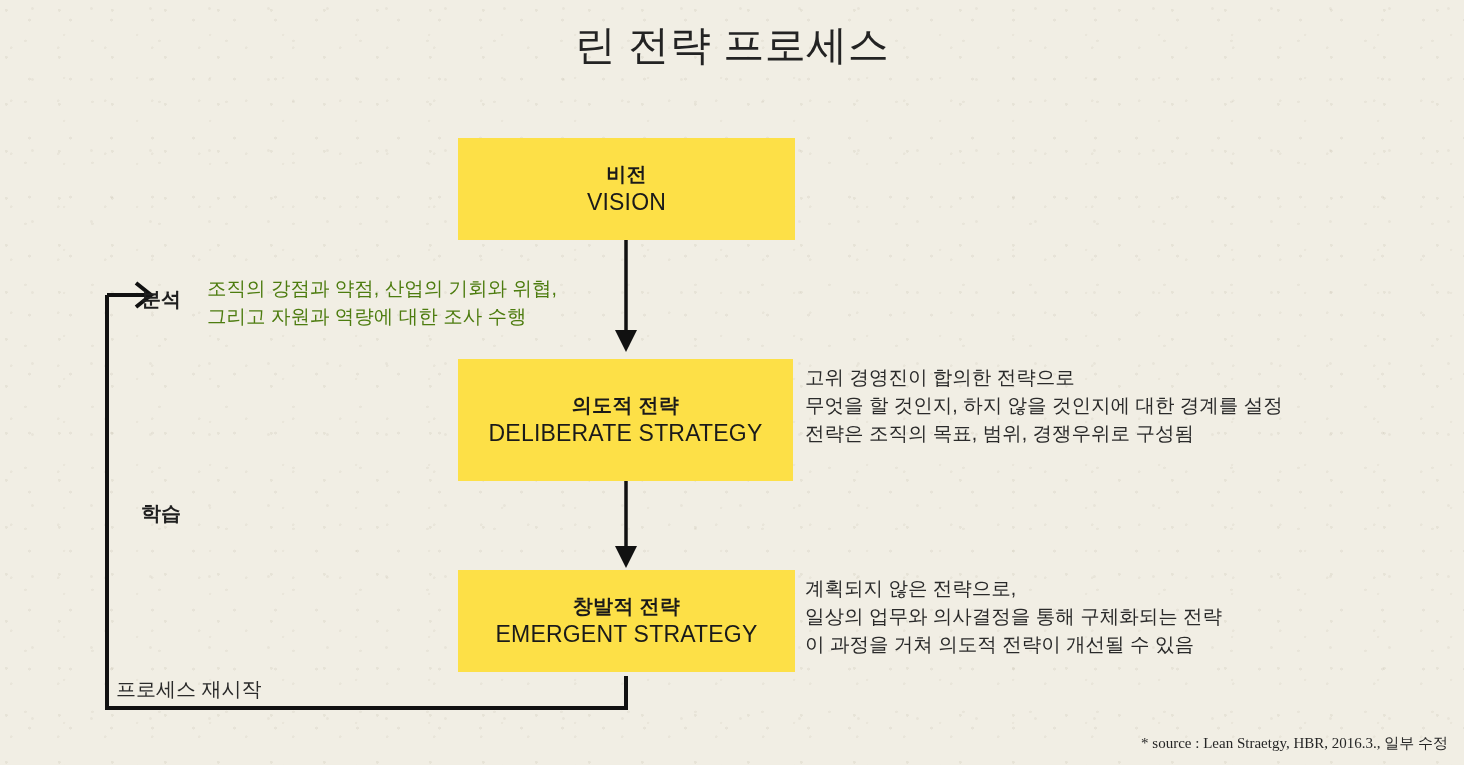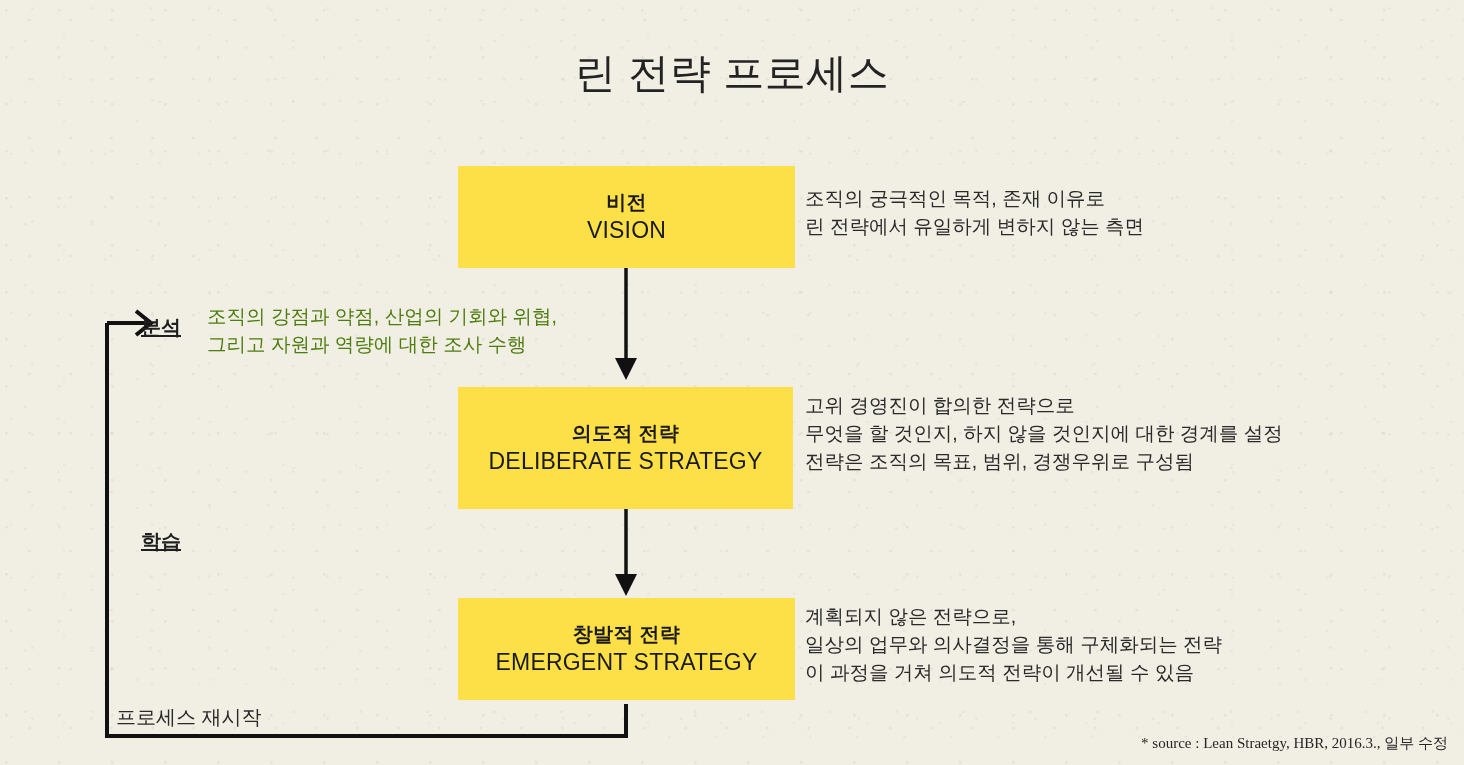--- a/index.html
+++ b/index.html
@@ -26,21 +26,20 @@
       radial-gradient(circle at 72% 34%, rgba(168,160,140,0.14) 0 1.3px, transparent 1.7px),
       radial-gradient(circle at 88% 81%, rgba(180,172,152,0.12) 0 1.0px, transparent 1.4px),
       radial-gradient(circle at 55% 12%, rgba(170,163,143,0.12) 0 1.2px, transparent 1.6px),
       radial-gradient(circle at 24% 90%, rgba(178,170,150,0.13) 0 1.1px, transparent 1.5px);
     background-size: 53px 47px, 67px 61px, 41px 59px, 73px 43px, 59px 71px, 47px 53px;
     pointer-events: none;
   }
   #root {
     position: absolute;
     inset: 0;
-    margin-top: 28px;
   }
   .title {
     position: absolute;
     top: 18px;
     left: 0;
     width: 1464px;
     text-align: center;
     font-size: 41px;
     font-weight: 500;
     letter-spacing: 0.5px;
@@ -72,21 +71,20 @@
     font-size: 19.5px;
     line-height: 28px;
     color: #2a2a2a;
     white-space: pre;
   }
   .side-label {
     position: absolute;
     font-size: 20px;
     font-weight: bold;
     color: #1f1f1f;
-    text-decoration: underline;
   }
   .side-text {
     position: absolute;
     font-size: 19.5px;
     line-height: 28px;
     color: #4d7c0f;
     white-space: pre;
   }
   .loop-note {
     position: absolute;
@@ -135,22 +133,20 @@
 
       <path d="M 107 295 L 150 295" fill="none" stroke="#111111" stroke-width="4"></path>
       <path d="M 136 283 L 151 295 L 136 307" fill="none" stroke="#111111" stroke-width="4" stroke-linecap="butt" stroke-linejoin="miter"></path>
     </g>
   </svg>
 
   <div class="box" style="left:458px; top:138px; width:337px; height:102px;">
     <div class="box-ko">비전</div>
     <div class="box-en">VISION</div>
   </div>
-  <div class="desc" style="left:805px; top:156px;">조직의 궁극적인 목적, 존재 이유로
-린 전략에서 유일하게 변하지 않는 측면</div>
 
   <div class="box" style="left:458px; top:359px; width:335px; height:122px;">
     <div class="box-ko">의도적 전략</div>
     <div class="box-en">DELIBERATE STRATEGY</div>
   </div>
   <div class="desc" style="left:805px; top:363px;">고위 경영진이 합의한 전략으로
 무엇을 할 것인지, 하지 않을 것인지에 대한 경계를 설정
 전략은 조직의 목표, 범위, 경쟁우위로 구성됨</div>
 
   <div class="box" style="left:458px; top:570px; width:337px; height:102px;">

